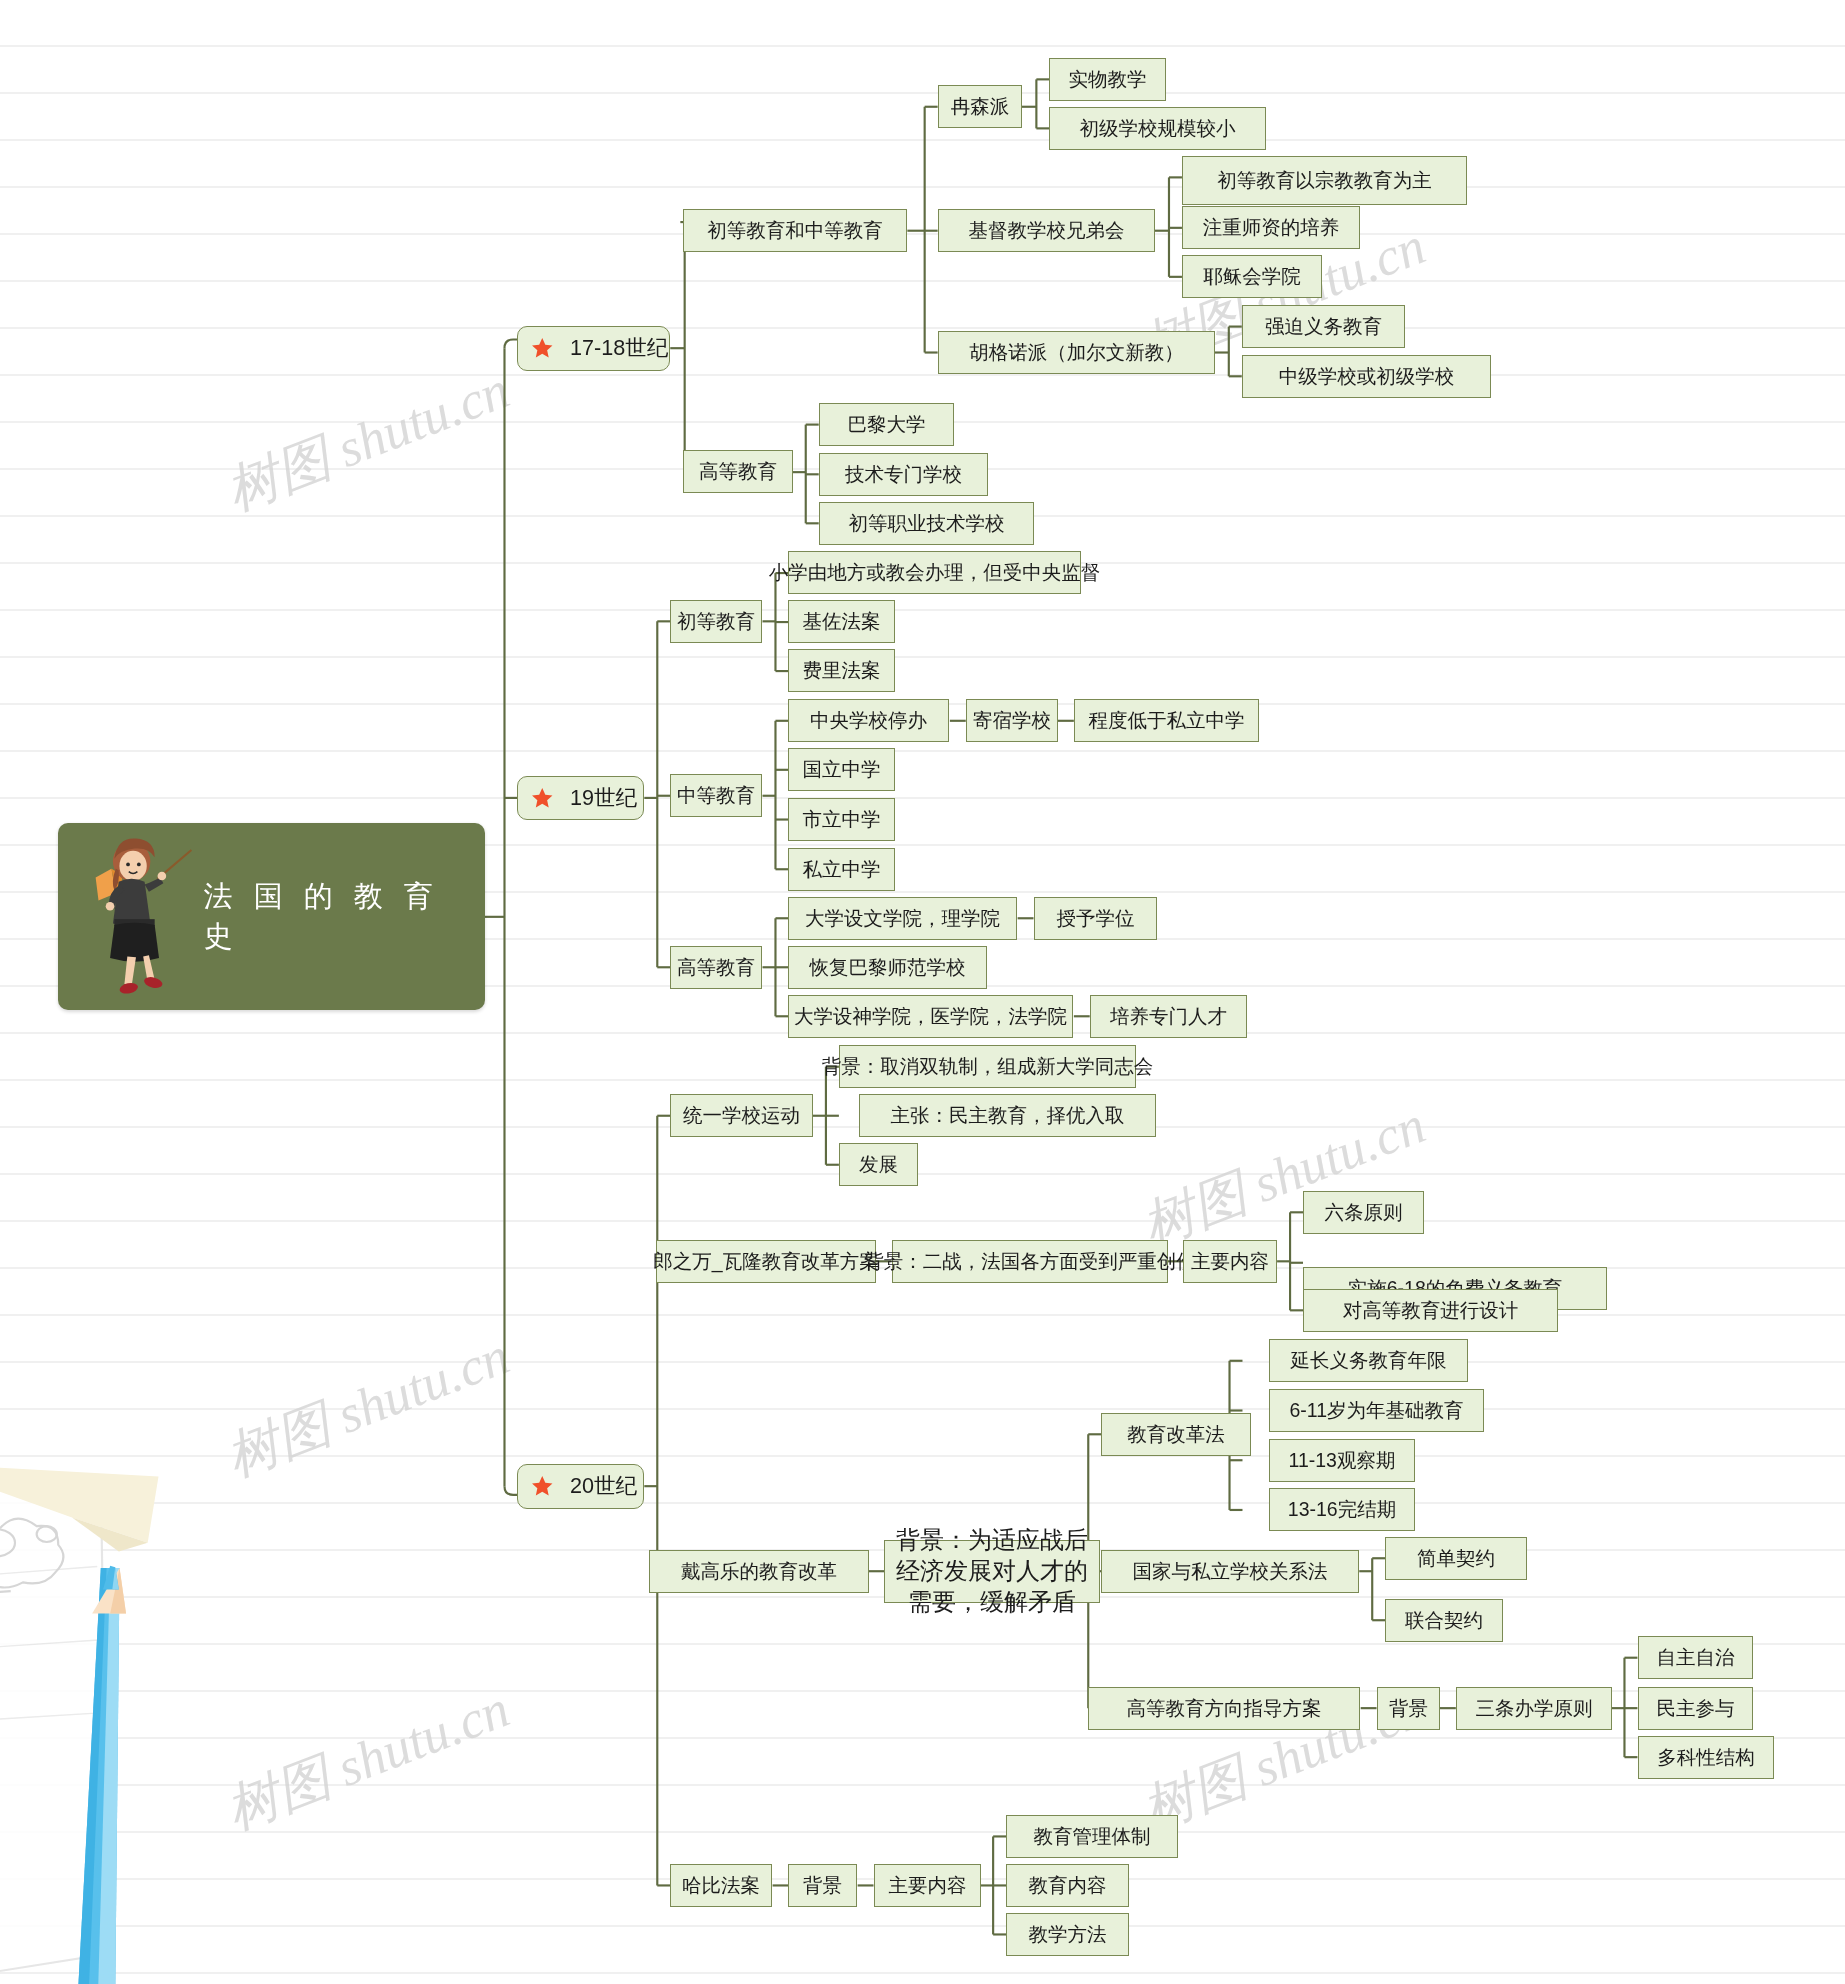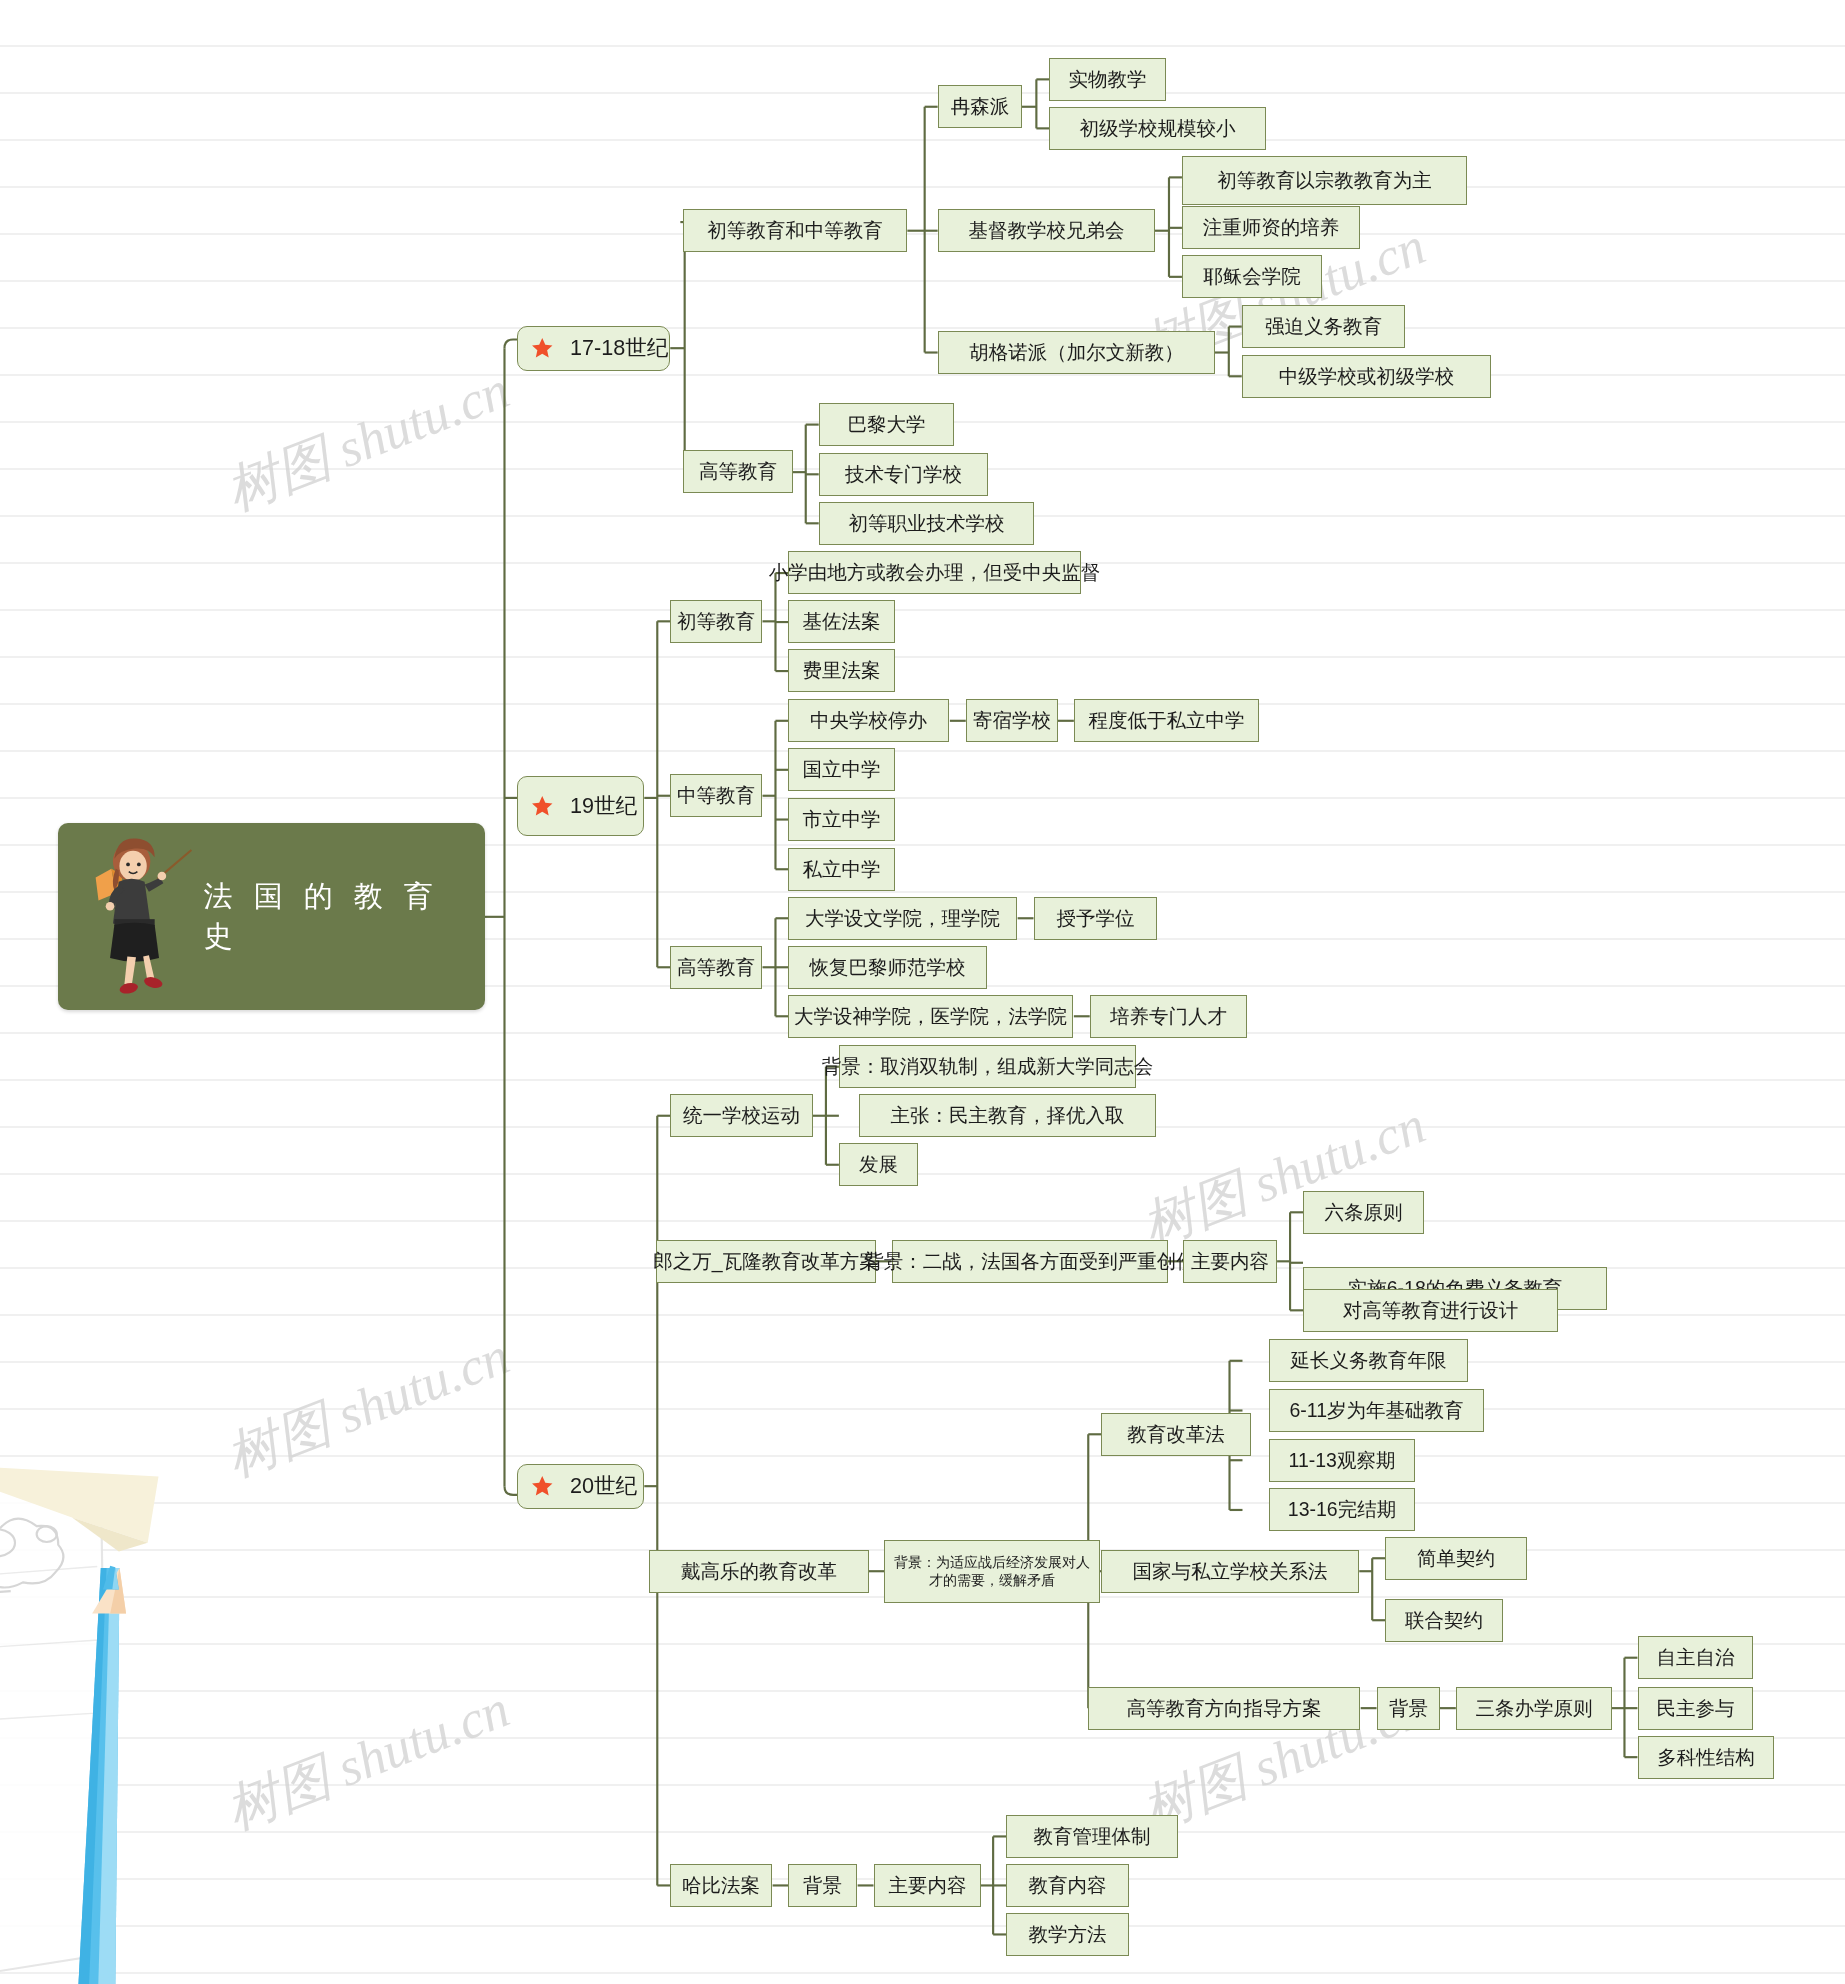--- a/index.html
+++ b/index.html
@@ -320,21 +320,21 @@
     <div class="title">法 国 的 教 育 史</div>
   </div>
 
   <div class="node lvl1" style="left:517px; top:326px; width:153px; height:45px;">
     <svg class="star" viewBox="0 0 24 24">
         <path d="M12 2l3 6.6 7 .7-5.2 4.7 1.5 7L12 17.4 5.7 21l1.5-7L2 9.3l7-.7z" fill="#f0502a"></path>
       </svg>
     <span class="lbl">17-18世纪</span>
   </div>
 
-  <div class="node lvl1" style="left:517px; top:776px; width:127px; height:60px;">
+  <div class="node lvl1" style="left:517px; top:776px; width:127px; height:44px;">
     <svg class="star" viewBox="0 0 24 24">
         <path d="M12 2l3 6.6 7 .7-5.2 4.7 1.5 7L12 17.4 5.7 21l1.5-7L2 9.3l7-.7z" fill="#f0502a"></path>
       </svg>
     <span class="lbl">19世纪</span>
   </div>
 
   <div class="node lvl1" style="left:517px; top:1464px; width:127px; height:45px;">
     <svg class="star" viewBox="0 0 24 24">
         <path d="M12 2l3 6.6 7 .7-5.2 4.7 1.5 7L12 17.4 5.7 21l1.5-7L2 9.3l7-.7z" fill="#f0502a"></path>
       </svg>
@@ -387,21 +387,21 @@
   <div class="node" style="left:839px; top:1143px; width:79px; height:43px;">发展</div>
 
   <div class="node" style="left:656px; top:1240px; width:220px; height:43px;">郎之万_瓦隆教育改革方案</div>
   <div class="node" style="left:892px; top:1240px; width:276px; height:43px;">背景：二战，法国各方面受到严重创伤</div>
   <div class="node" style="left:1183px; top:1240px; width:94px; height:43px;">主要内容</div>
   <div class="node" style="left:1303px; top:1191px; width:121px; height:43px;">六条原则</div>
   <div class="node" style="left:1303px; top:1241px; width:304px; height:43px;margin-top:26px;">实施6-18的免费义务教育</div>
   <div class="node" style="left:1303px; top:1289px; width:255px; height:43px;">对高等教育进行设计</div>
 
   <div class="node" style="left:649px; top:1550px; width:220px; height:43px;">戴高乐的教育改革</div>
-  <div class="node multiline" style="left:884px; top:1540px; width:216px; height:63px; font-size:14px;">背景：为适应战后经济发展对人才的需要，缓解矛盾</div>
+  <div class="node multiline" style="left:884px; top:1540px; width:216px; height:63px; font-size:24px;">背景：为适应战后经济发展对人才的需要，缓解矛盾</div>
 
   <div class="node" style="left:1101px; top:1413px; width:150px; height:43px;">教育改革法</div>
   <div class="node" style="left:1269px; top:1339px; width:199px; height:43px;">延长义务教育年限</div>
   <div class="node" style="left:1269px; top:1389px; width:215px; height:43px;">6-11岁为年基础教育</div>
   <div class="node" style="left:1269px; top:1439px; width:146px; height:43px;">11-13观察期</div>
   <div class="node" style="left:1269px; top:1488px; width:146px; height:43px;">13-16完结期</div>
 
   <div class="node" style="left:1101px; top:1550px; width:258px; height:43px;">国家与私立学校关系法</div>
   <div class="node" style="left:1385px; top:1537px; width:142px; height:43px;">简单契约</div>
   <div class="node" style="left:1385px; top:1599px; width:118px; height:43px;">联合契约</div>

